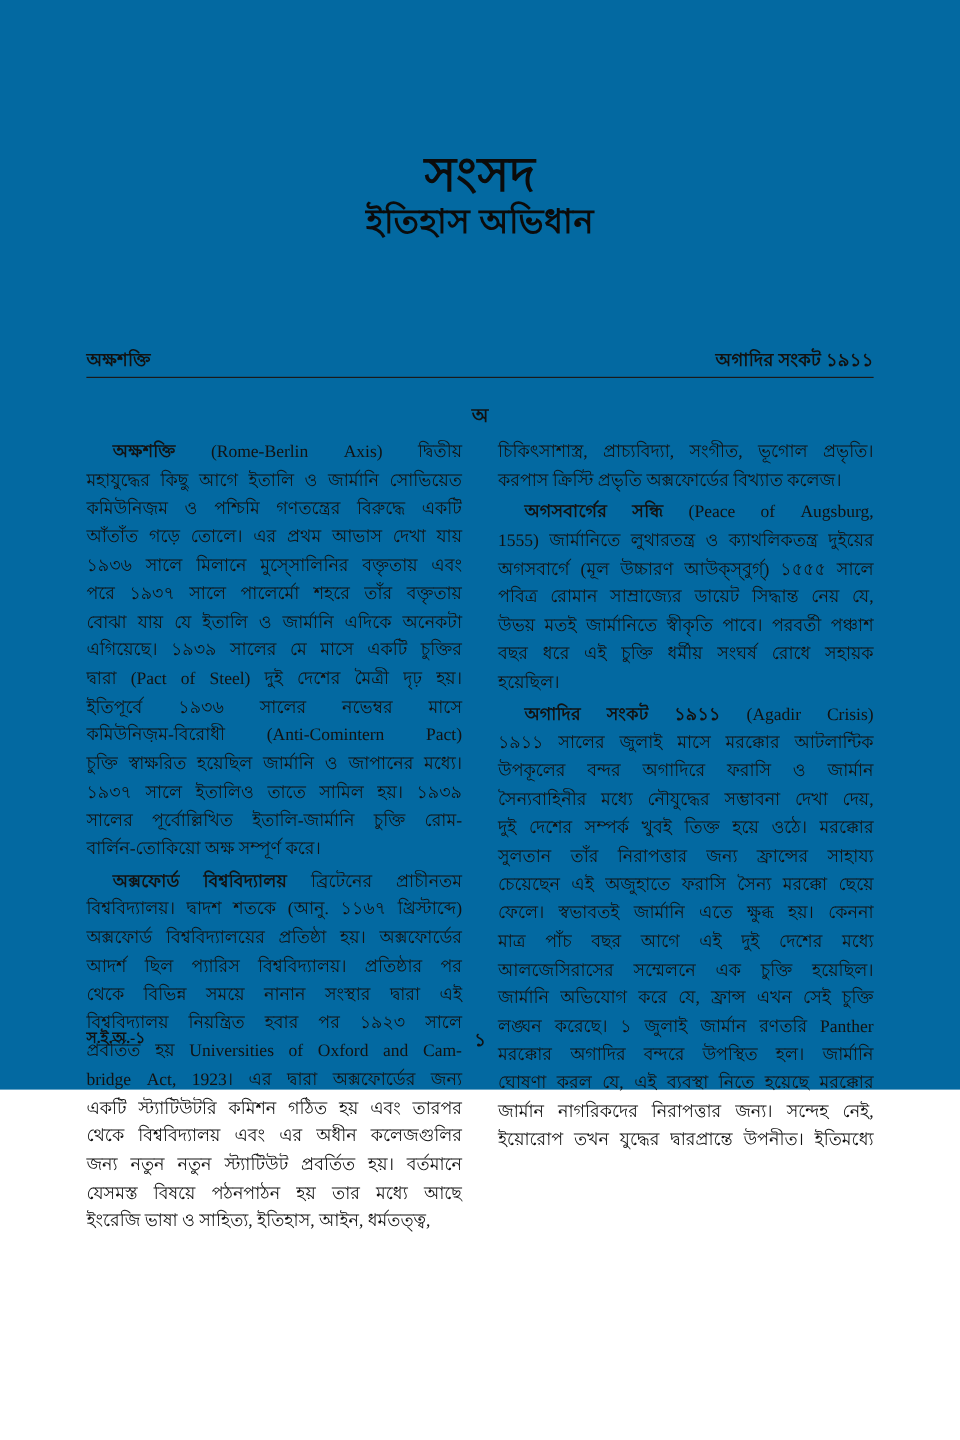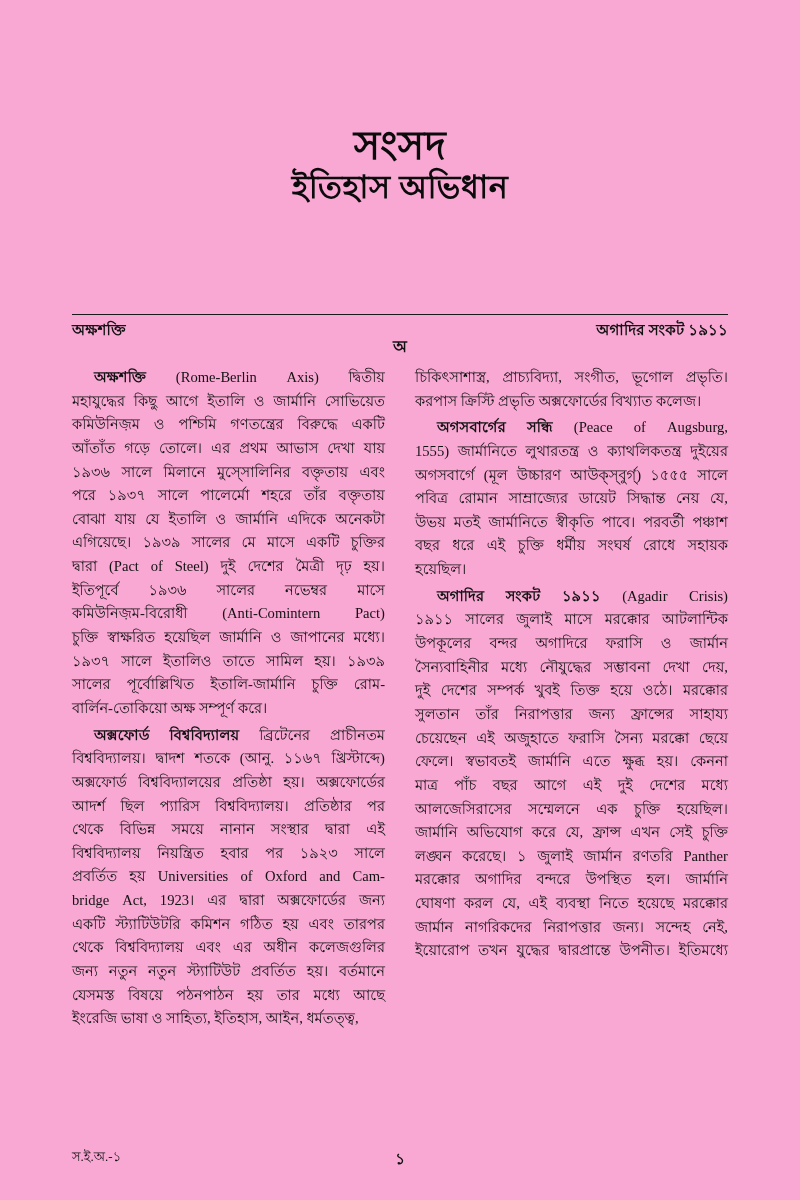--- a/index.html
+++ b/index.html
@@ -12,61 +12,61 @@
     width: 800px;
     height: 1200px;
     overflow: hidden;
     font-family: "Liberation Serif", "DejaVu Serif", serif;
     color: #141414;
   }
 
   .page {
     position: relative;
     width: 800px;
-    height: 1200px;
+    height: 908px;
     box-sizing: border-box;
     padding: 0;
-    background: #f9a8d4;
+    background: #0369a1;
   }
 
   
   .title-block {
     text-align: center;
     padding-top: 122px;
   }
   .title-line-1 {
     font-size: 40px;
     font-weight: 700;
     letter-spacing: 0.5px;
     line-height: 1.18;
     color: #0b0b0b;
   }
   .title-line-2 {
-    font-size: 32px;
+    font-size: 28px;
     font-weight: 700;
     letter-spacing: 0.5px;
     line-height: 1.18;
     color: #0b0b0b;
   }
 
   
   .running-head {
     position: absolute;
     left: 72px;
     right: 72px;
     top: 288px;
     display: flex;
     justify-content: space-between;
     align-items: flex-end;
     font-size: 15px;
     font-weight: 700;
     color: #111;
   }
   .running-head .rh-left { letter-spacing: 0.2px; }
-  .running-head .rh-right { letter-spacing: 0.2px; margin-top: 30px; }
+  .running-head .rh-right { letter-spacing: 0.2px; }
 
   .head-rule {
     position: absolute;
     left: 72px;
     right: 72px;
     top: 314px;
     height: 1px;
     background: #1a1a1a;
   }
 
@@ -118,21 +118,21 @@
     white-space: nowrap;
   }
   .indent-line { padding-left: 22px; }
 
   
   .footer-sig {
     position: absolute;
     left: 72px;
     bottom: 32px;
     font-size: 13px;
-    font-weight: 400;
+    font-weight: 700;
     color: #111;
   }
   .folio {
     position: absolute;
     left: 0;
     right: 0;
     bottom: 28px;
     text-align: center;
     font-size: 15px;
     font-weight: 700;

